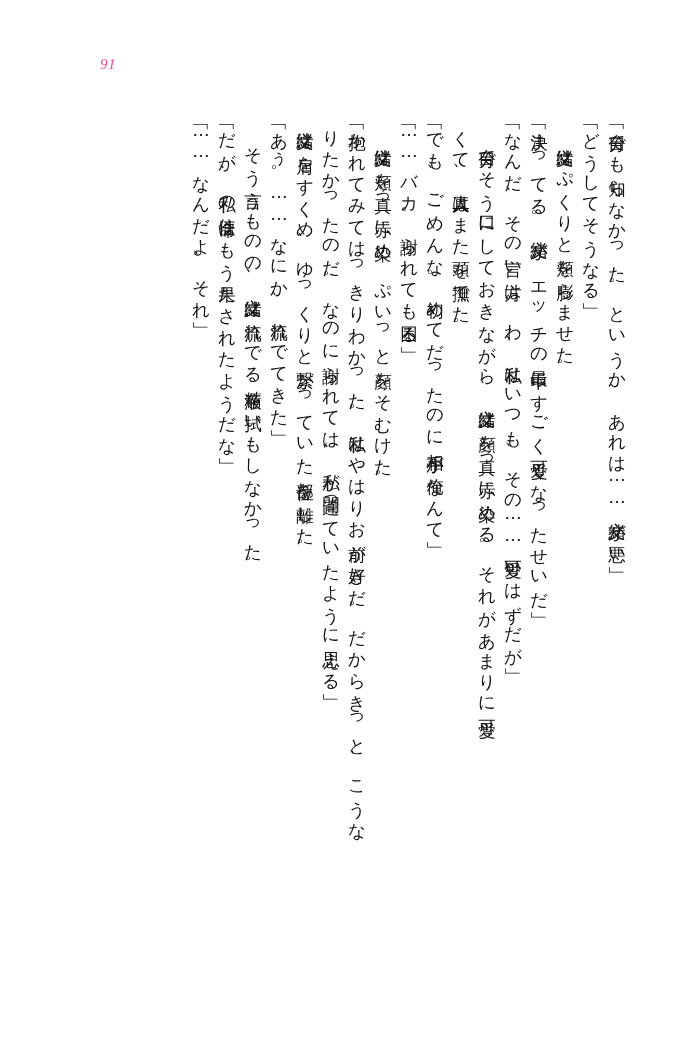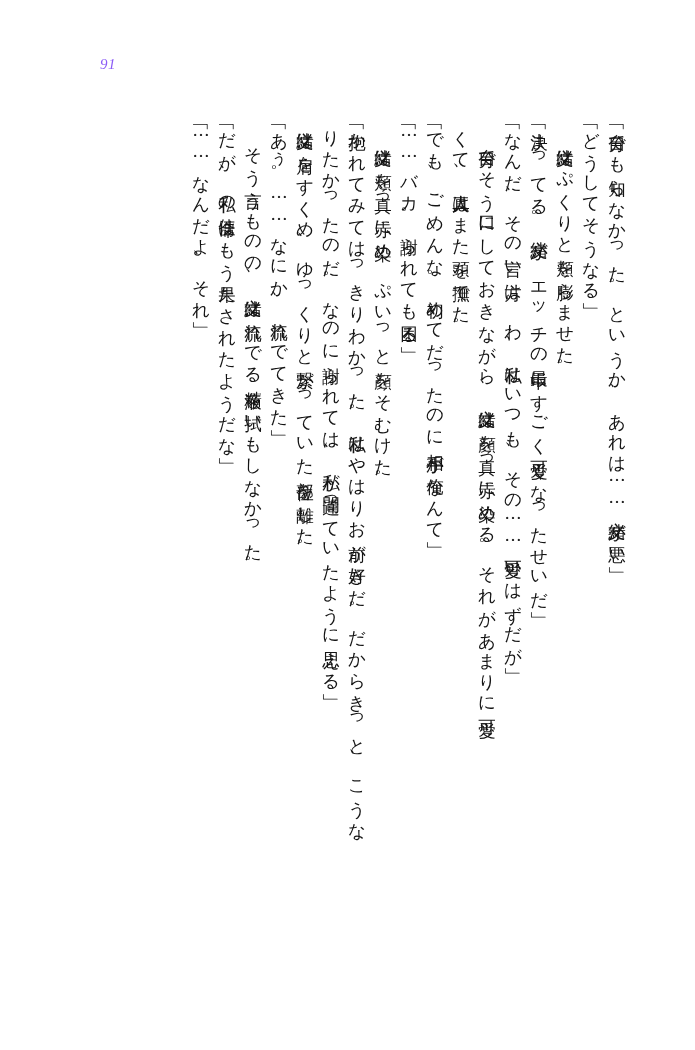--- a/index.html
+++ b/index.html
@@ -23,21 +23,21 @@
     height: 1050px;
     background: #ffffff;
   }
   .page-number {
     position: absolute;
     top: 56px;
     left: 100px;
     font-size: 15px;
     font-style: italic;
     font-family: "Liberation Serif", "DejaVu Serif", serif;
-    color: #8b5cf6;
+    color: #ec4899;
     letter-spacing: 0.5px;
   }
   .text-block {
     position: absolute;
     top: 118px;
     right: 70px;
     height: 880px;
     width: 560px;
     display: flex;
     flex-direction: row-reverse;

